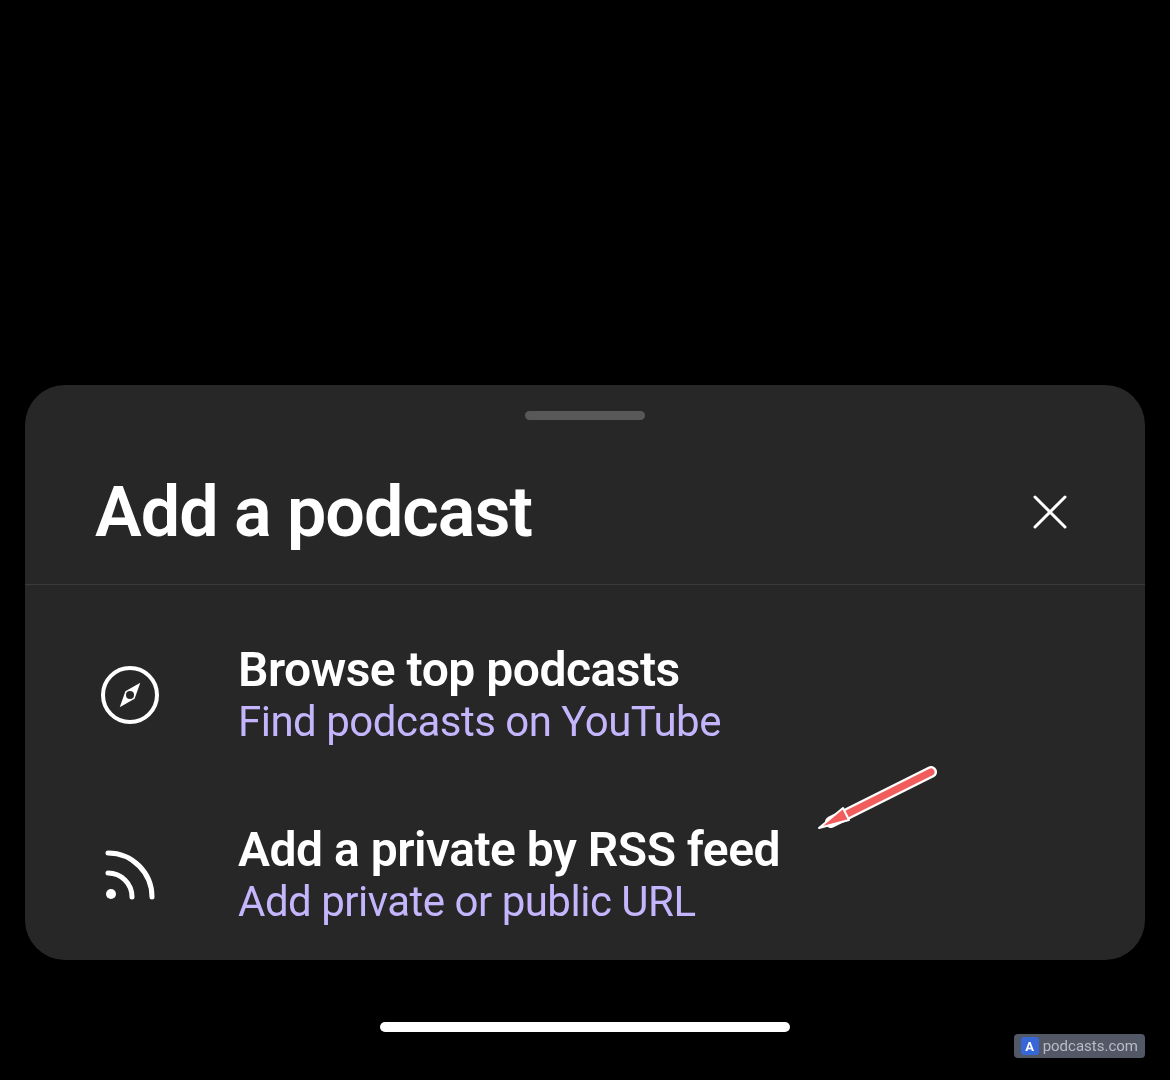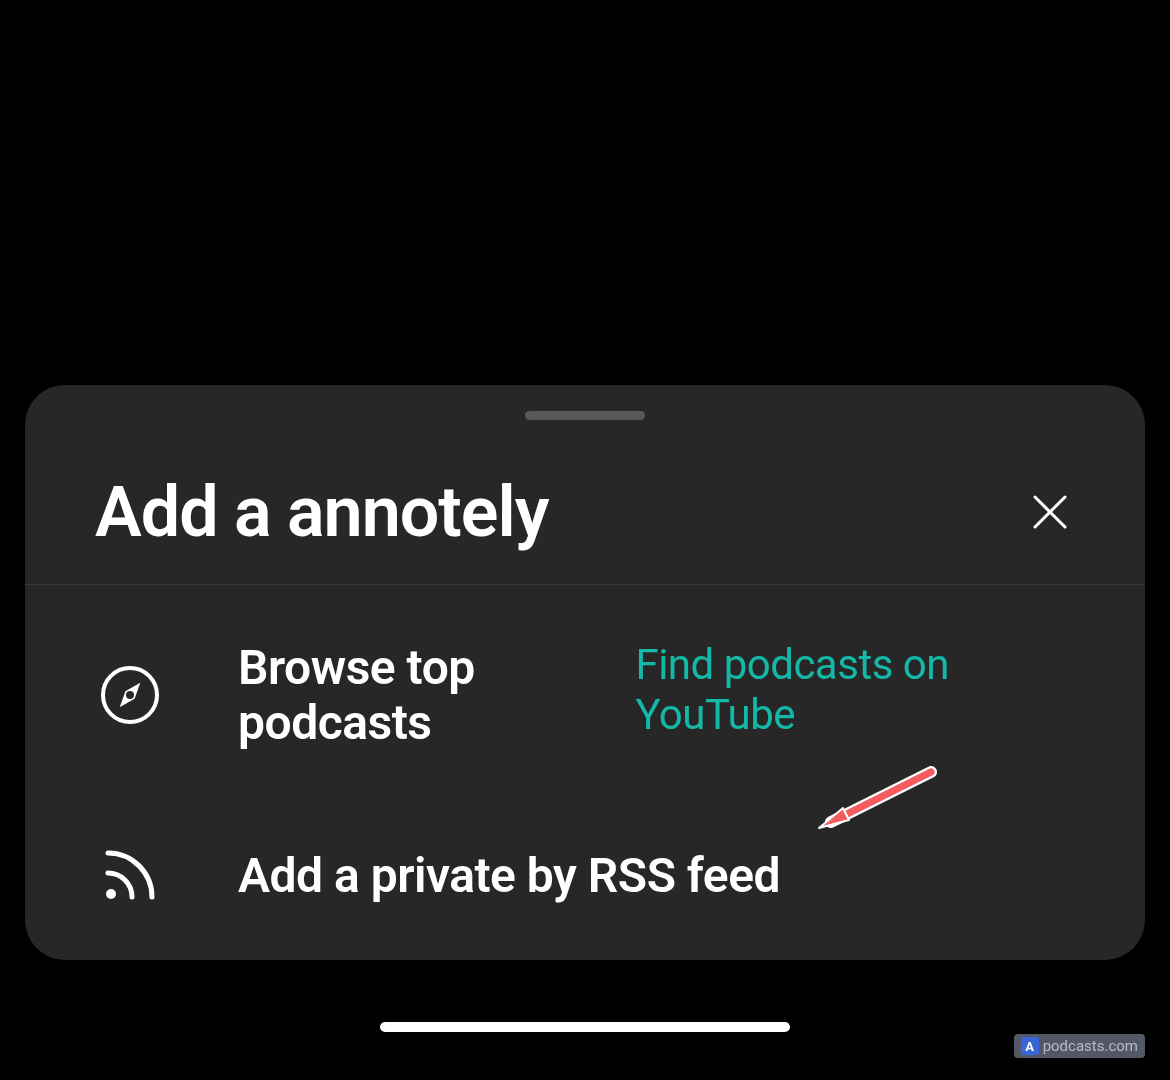--- a/index.html
+++ b/index.html
@@ -82,32 +82,32 @@
     .option-icon {
       width: 60px;
       height: 60px;
       display: flex;
       align-items: center;
       justify-content: center;
       flex-shrink: 0;
     }
     .option-text {
       display: flex;
-      flex-direction: row;
+      flex-direction: column;
       gap: 0;
     }
     .option-title {
       color: #ffffff;
       font-size: 48px;
       font-weight: 600;
       letter-spacing: -0.5px;
       line-height: 1.15;
     }
     .option-subtitle {
-      color: #14b8a6;
+      color: #c4b5fd;
       font-size: 42px;
       font-weight: 400;
       letter-spacing: -0.5px;
       line-height: 1.2;
     }
     .home-indicator {
       position: absolute;
       bottom: 48px;
       left: 50%;
       transform: translateX(-50%);
@@ -150,21 +150,21 @@
       font-size: 13px;
     }
   </style>
 </head>
 <body>
 
 <div class="sheet">
   <div class="grabber"></div>
 
   <div class="sheet-header">
-    <div class="sheet-title">Add a annotely</div>
+    <div class="sheet-title">Add a podcast</div>
     <div class="close-button">
       <svg width="38" height="38" viewBox="0 0 38 38">
         <line x1="4" y1="4" x2="34" y2="34" stroke="#ffffff" stroke-width="3" stroke-linecap="round"></line>
         <line x1="34" y1="4" x2="4" y2="34" stroke="#ffffff" stroke-width="3" stroke-linecap="round"></line>
       </svg>
     </div>
   </div>
 
   <div class="options">
     <div class="option-row">
@@ -184,20 +184,21 @@
     <div class="option-row">
       <div class="option-icon">
         <svg width="60" height="60" viewBox="0 0 60 60">
           <path d="M 8 8 A 44 44 0 0 1 52 52" fill="none" stroke="#ffffff" stroke-width="5" stroke-linecap="round"></path>
           <path d="M 8 28 A 24 24 0 0 1 32 52" fill="none" stroke="#ffffff" stroke-width="5" stroke-linecap="round"></path>
           <circle cx="11" cy="49" r="5" fill="#ffffff"></circle>
         </svg>
       </div>
       <div class="option-text">
         <div class="option-title">Add a private by RSS feed</div>
+        <div class="option-subtitle">Add private or public URL</div>
       </div>
     </div>
   </div>
 </div>
 
 <div class="home-indicator"></div>
 
 <svg class="annotation-arrow" width="130" height="72" viewBox="0 0 130 72">
   <defs>
     <marker id="arrowhead" markerWidth="10" markerHeight="10" refX="2" refY="5" orient="auto">

